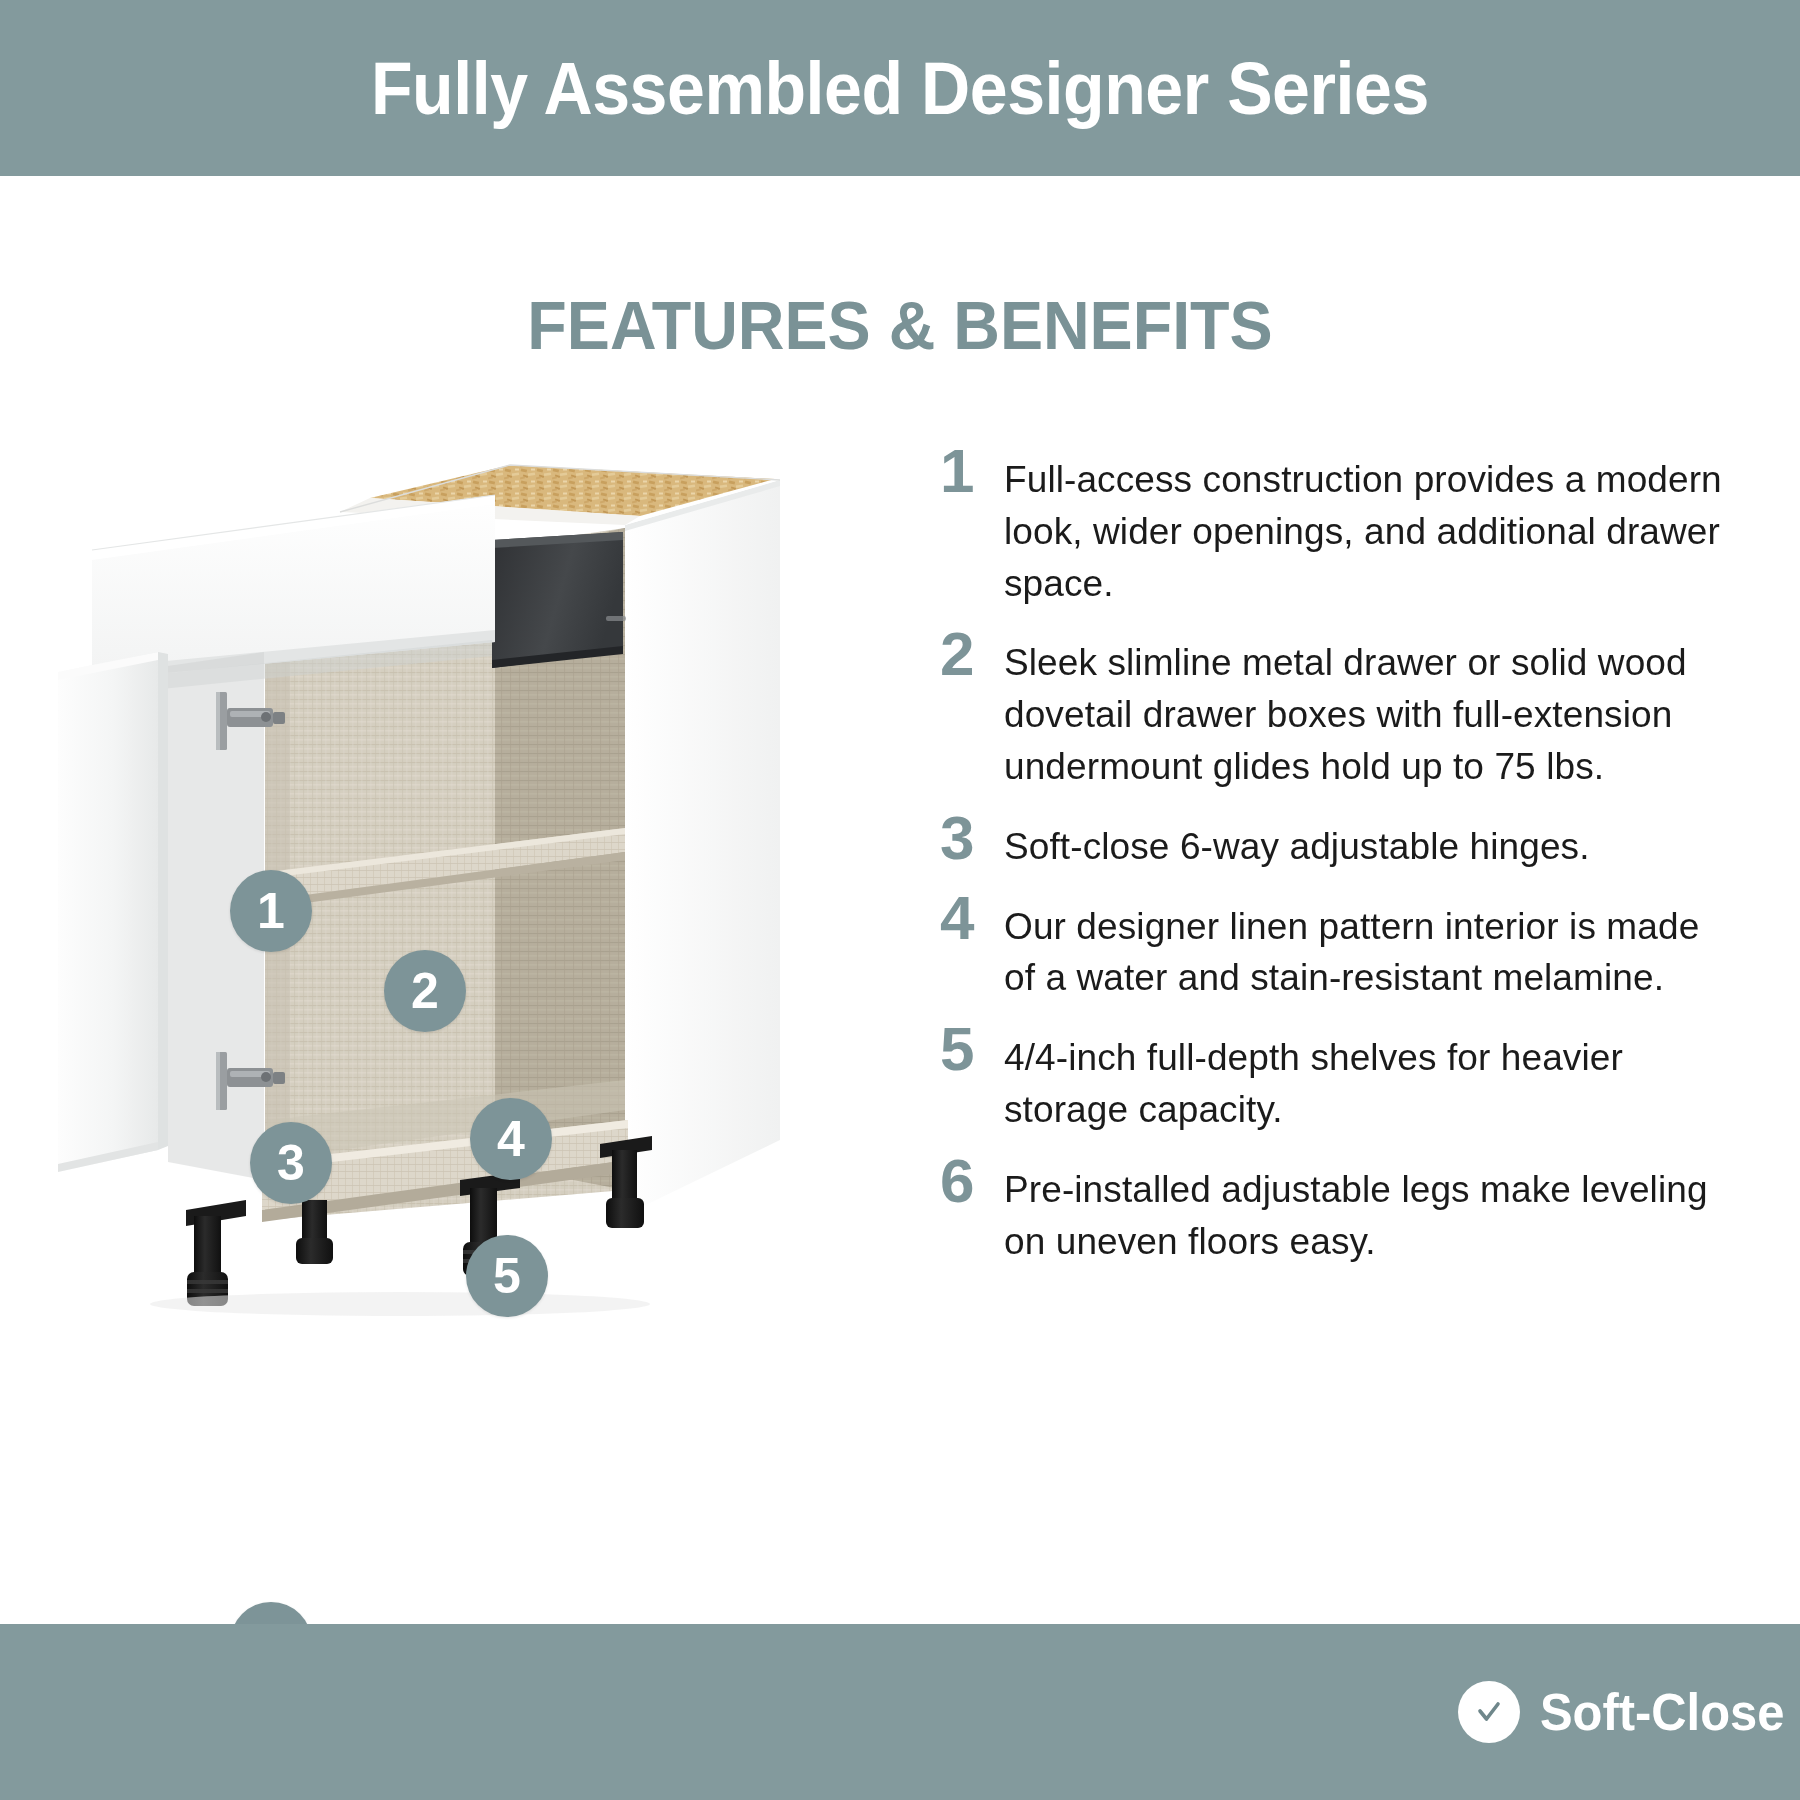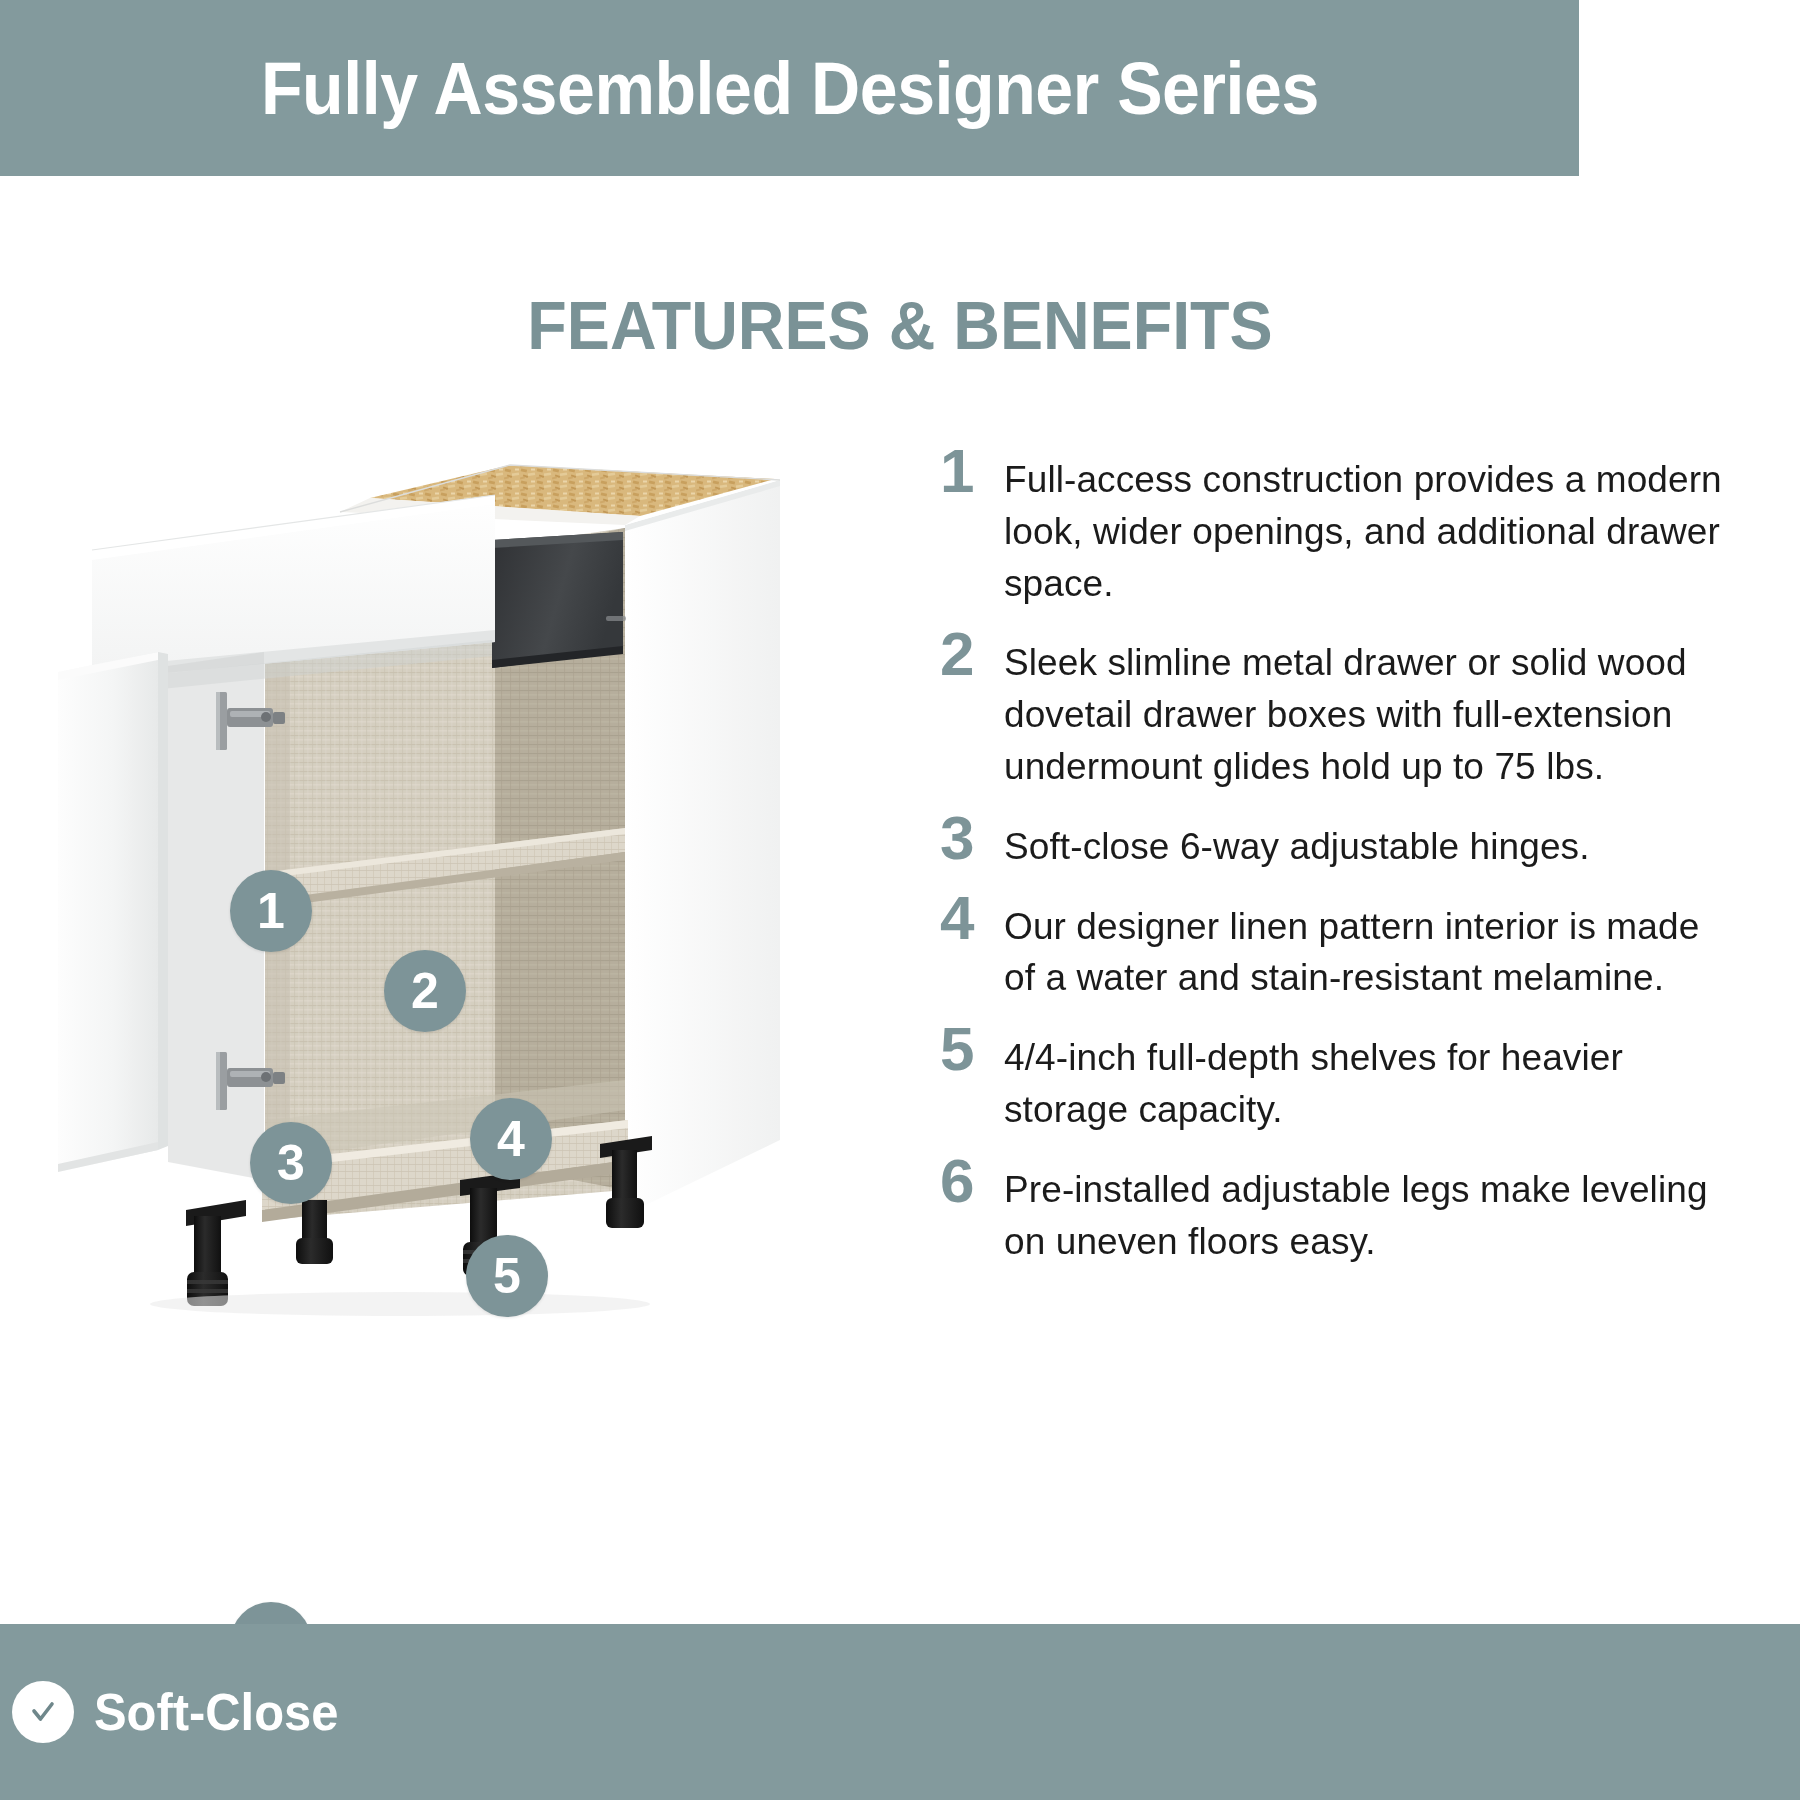--- a/index.html
+++ b/index.html
@@ -6,21 +6,21 @@
   html,body { width:1800px; height:1800px; }
   body {
     background:#ffffff;
     font-family:"Liberation Sans", sans-serif;
     overflow:hidden;
     position:relative;
   }
 
   
   .header {
-    position:absolute; left:0; top:0; width:1579px; height:176px;
+    position:absolute; left:0; top:0; width:1800px; height:176px;
     background:#839a9d;
     display:flex; align-items:center; justify-content:center;
   }
   .header-title {
     color:#ffffff;
     font-family:"Liberation Sans Narrow","Liberation Sans", sans-serif;
     font-weight:bold;
     font-size:74px;
     letter-spacing:-0.5px;
     transform:scaleX(0.92);
@@ -100,21 +100,21 @@
   }
 
   
   .footer {
     position:absolute; left:0; top:1624px; width:1800px; height:176px;
     background:#839a9d;
     display:flex; align-items:center;
   }
   .footer-item {
     flex:1;
-    display:flex; align-items:center; justify-content:flex-start;
+    display:flex; align-items:center; justify-content:flex-end;
     gap:20px;
     padding-left:12px;
   }
   .check-badge {
     width:62px; height:62px; border-radius:50%;
     background:#ffffff;
     display:flex; align-items:center; justify-content:center;
     flex:0 0 62px;
   }
   .check-badge svg { display:block; }

